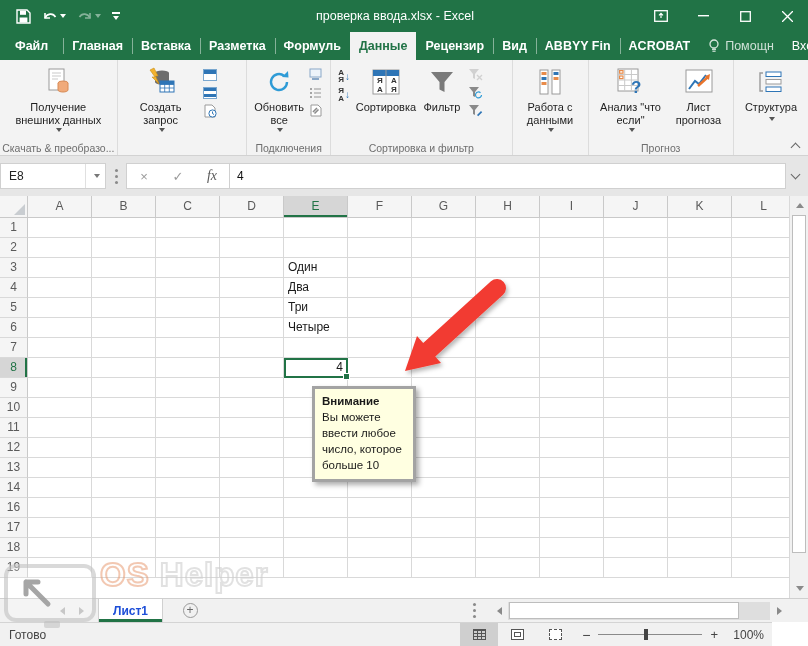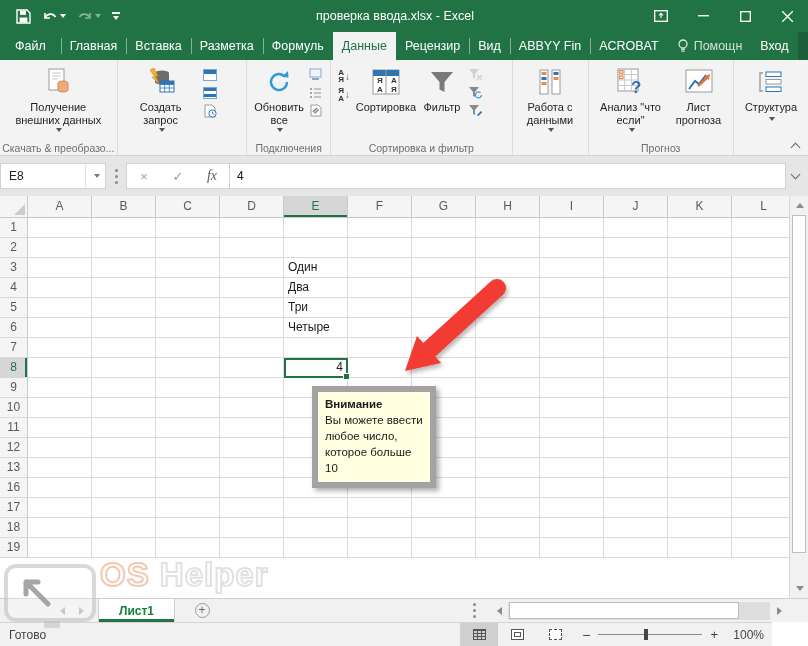--- a/index.html
+++ b/index.html
@@ -11,21 +11,21 @@
   .qat { display:flex; align-items:center; gap:11px; margin-left:16px; z-index:2; }
   .qat svg { display:block; }
   .dim { opacity:.45; }
   .win-title { position:absolute; left:0; right:18px; top:0; height:32px; line-height:32px; text-align:center; font-size:12.5px; color:#fff; }
   .winbtns { margin-left:auto; display:flex; height:32px; z-index:2; }
   .winbtn { width:42px; height:32px; display:flex; align-items:center; justify-content:center; font-size:13px; color:#fff; }
   .caret-w { width:0;height:0;border-left:3px solid transparent;border-right:3px solid transparent;border-top:4px solid #fff; display:inline-block; }
 
   
   .tabrow { position:absolute; left:0; top:32px; width:808px; height:28px; background:#217346; display:flex; align-items:stretch; color:#fff; font-size:12.5px; }
-  .tab { padding:0 9px; line-height:28px; white-space:nowrap; position:relative; }
+  .tab { padding:0 9px; line-height:28px; white-space:nowrap; position:relative;font-weight:bold; }
   .tab + .tab::before { content:""; position:absolute; left:0; top:6px; bottom:6px; width:1px; background:rgba(255,255,255,.45); }
   .tab.file { padding:0 15px; }
   .tab.active { background:#f2f2f2; color:#217346; }
   .tab.active::before, .tab.active + .tab::before { display:none; }
   .tabrow-right { margin-left:auto; display:flex; align-items:stretch; }
   .trr-item { display:flex; align-items:center; gap:5px; padding:0 9px; white-space:nowrap; }
   .help-item { color:rgba(255,255,255,.78); }
   .share-item { background:rgba(0,0,0,.18); }
 
   
@@ -79,21 +79,21 @@
   .vs-btn { position:absolute; left:1px; width:17px; height:17px; background:#f1f1f1; display:flex; align-items:center; justify-content:center; }
   .tri-up { width:0;height:0;border-left:4px solid transparent;border-right:4px solid transparent;border-bottom:5px solid #8a8a8a; }
   .tri-down { width:0;height:0;border-left:4px solid transparent;border-right:4px solid transparent;border-top:5px solid #8a8a8a; }
   .tri-left { width:0;height:0;border-top:4px solid transparent;border-bottom:4px solid transparent;border-right:5px solid #8a8a8a; }
   .tri-right { width:0;height:0;border-top:4px solid transparent;border-bottom:4px solid transparent;border-left:5px solid #8a8a8a; }
   .vs-thumb { position:absolute; left:2px; top:19px; width:14px; height:338px; background:#fff; border:1px solid #bdbdbd; }
 
   
   .sheetbar { position:absolute; left:0; top:598px; width:808px; height:24px; background:#f1f1f1; border-top:1px solid #cfcfcf; display:flex; align-items:stretch; font-size:12px; }
   .nav-arrows { display:flex; align-items:center; gap:14px; margin-left:60px; opacity:.55; }
-  .sheettab { margin-left:14px; background:#fff; border-right:1px solid #d0d0d0; border-left:1px solid #d0d0d0; padding:0 20px; display:flex; align-items:center; font-weight:bold; color:#15803d; box-shadow:inset 0 -3px 0 #217346; }
+  .sheettab { margin-left:14px; background:#fff; border-right:1px solid #d0d0d0; border-left:1px solid #d0d0d0; padding:0 14px; display:flex; align-items:center; font-weight:bold; color:#1d4ed8; box-shadow:inset 0 -3px 0 #217346; }
   .addsheet { width:22px; display:flex; align-items:center; justify-content:center; margin-left:16px; }
   .addsheet .circ { width:15px; height:15px; border-radius:50%; border:1px solid #9a9a9a; color:#6a6a6a; font-size:12px; line-height:13px; text-align:center; }
   .hscroll { margin-left:auto; display:flex; align-items:center; margin-right:20px; }
   .hs-btn { width:18px; height:18px; background:#f1f1f1; display:flex; align-items:center; justify-content:center; }
   .hs-track { width:262px; height:18px; background:#dedede; position:relative; }
   .hs-thumb { position:absolute; left:1px; top:0px; width:230px; height:17px; background:#fff; border:1px solid #bdbdbd; }
 
   
   .statusbar { position:absolute; left:0; top:622px; width:772px; height:24px; background:#f1f1f1; border-top:1px solid #d4d4d4; display:flex; align-items:center; font-size:12px; color:#444;gap:44px; }
   .status-left { margin-left:9px; }
@@ -104,21 +104,21 @@
   .vicon.grid { background:linear-gradient(#555 0 1px, transparent 1px) 0 3px/100% 3px repeat-y, linear-gradient(90deg,#555 0 1px, transparent 1px) 3px 0/4px 100% repeat-x; }
   .vicon.page { background:#fff; box-shadow:inset 0 0 0 2px #fff, inset 0 0 0 3px #555; }
   .vicon.brk { background:#fff; border-style:dashed; }
   .zoom-minus { padding:0 8px; font-size:14px; color:#444; }
   .zoom-plus { padding:0 8px; font-size:13px; color:#444; }
   .zslider { width:104px; height:1px; background:#8a8a8a; position:relative; }
   .zthumb { position:absolute; left:46px; top:-5px; width:4px; height:11px; background:#444; }
   .zoomtxt { width:38px; text-align:right; }
 
   
-  .tooltip { position:absolute; left:312px; top:386px; width:124px; background:#ffffe1; border:6px solid #a3a3a3; box-shadow:3px 3px 5px rgba(0,0,0,.32); padding:4px 7px 6px; font-size:11.5px; line-height:1.4; color:#1a1a1a; z-index:30; }
+  .tooltip { position:absolute; left:312px; top:386px; width:104px; background:#ffffe1; border:3px solid #a3a3a3; box-shadow:3px 3px 5px rgba(0,0,0,.32); padding:4px 7px 6px; font-size:11.5px; line-height:1.4; color:#1a1a1a; z-index:30; }
   .tooltip .tt-title { font-weight:bold; }
 
   
   .arrow-svg { position:absolute; left:0; top:0; width:808px; height:646px; pointer-events:none; z-index:40; }
 
   
   .wm { position:absolute; left:4px; top:564px; z-index:60; pointer-events:none; display:flex; align-items:flex-start; }
   .wm-box { width:92px; height:58px; border:4px solid rgba(185,185,185,.55); border-radius:12px; background:rgba(255,255,255,.22); position:relative; }
   .wm-box::after { content:""; position:absolute; left:36px; bottom:-10px; width:16px; height:7px; background:rgba(185,185,185,.5); border-radius:2px; }
   .wm-text { font-size:33px; font-weight:bold; letter-spacing:1px; margin-left:4px; margin-top:-8px; white-space:nowrap; }
@@ -658,20 +658,35 @@
       <div class="cell"></div>
       <div class="cell"></div>
       <div class="cell"></div>
       <div class="cell"></div>
       <div class="cell"></div>
       <div class="cell"></div>
       <div class="cell"></div>
       <div class="cell"></div>
     </div>
     <div class="grow">
+      <div class="rowh">14</div>
+      <div class="cell"></div>
+      <div class="cell"></div>
+      <div class="cell"></div>
+      <div class="cell"></div>
+      <div class="cell"></div>
+      <div class="cell"></div>
+      <div class="cell"></div>
+      <div class="cell"></div>
+      <div class="cell"></div>
+      <div class="cell"></div>
+      <div class="cell"></div>
+      <div class="cell"></div>
+    </div>
+    <div class="grow">
       <div class="rowh">16</div>
       <div class="cell"></div>
       <div class="cell"></div>
       <div class="cell"></div>
       <div class="cell"></div>
       <div class="cell"></div>
       <div class="cell"></div>
       <div class="cell"></div>
       <div class="cell"></div>
       <div class="cell"></div>

